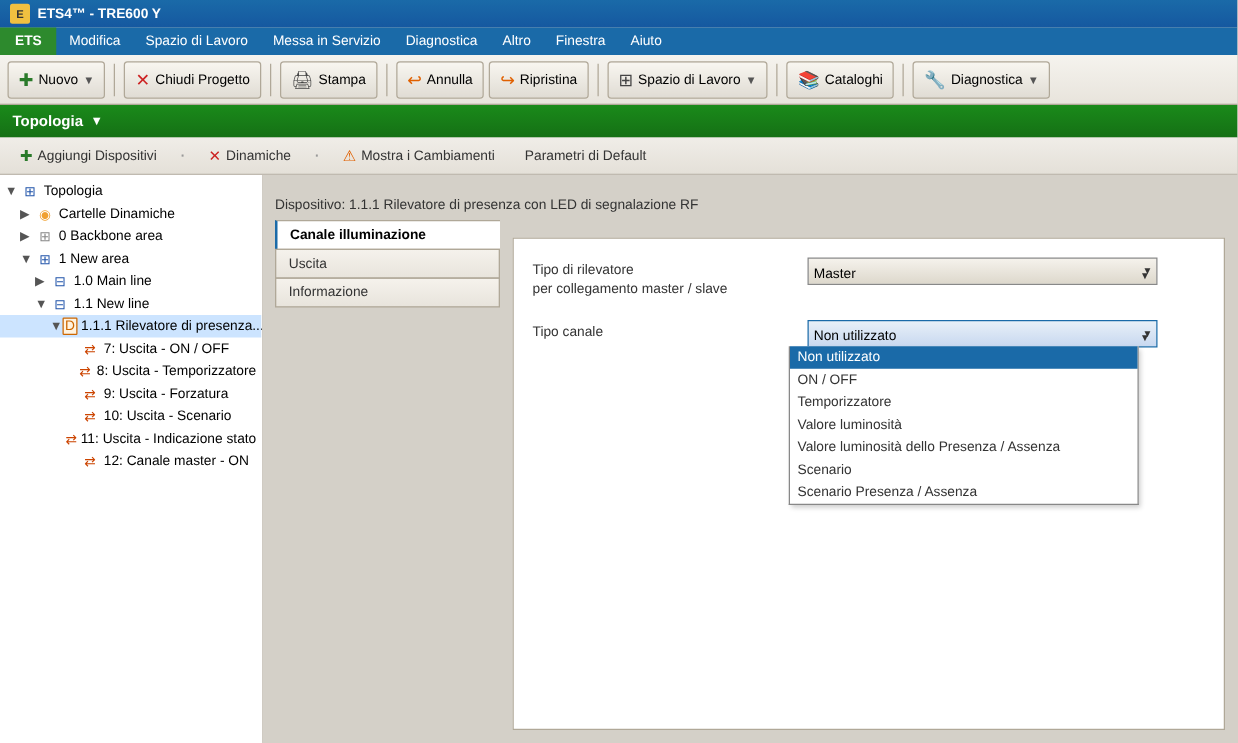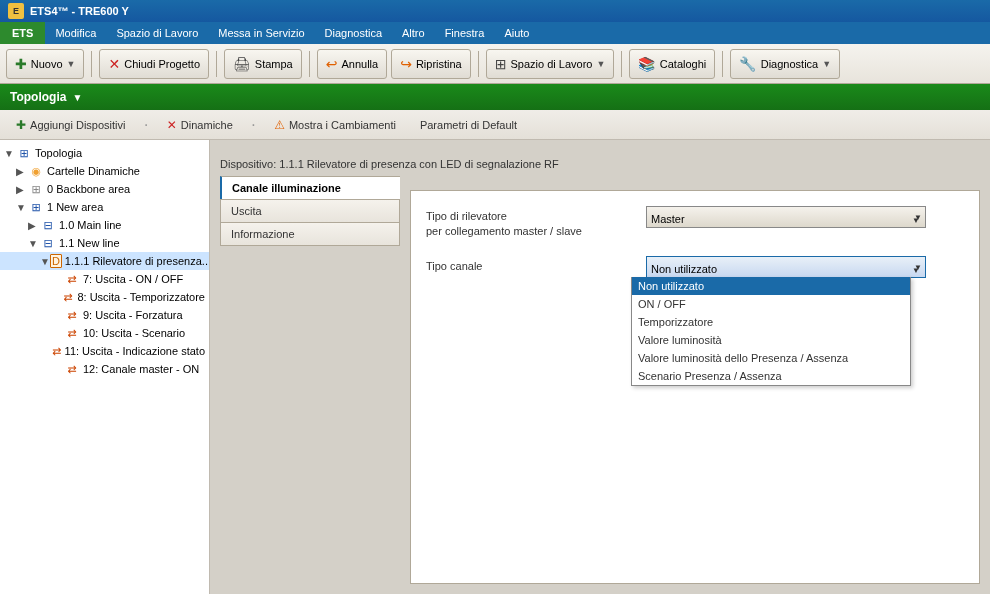--- a/index.html
+++ b/index.html
@@ -504,18 +504,19 @@
             </div>
           </div>
         </div>
 
         <div class="dropdown-popup">
           <div class="dropdown-option highlighted">Non utilizzato</div>
           <div class="dropdown-option">ON / OFF</div>
           <div class="dropdown-option">Temporizzatore</div>
           <div class="dropdown-option">Valore luminosità</div>
           <div class="dropdown-option">Valore luminosità dello  Presenza / Assenza</div>
+          <div class="dropdown-option">Scenario</div>
           <div class="dropdown-option">Scenario Presenza / Assenza</div>
         </div>
       </div>
     </div>
   </div>
 </div>
 
 </body></html>

